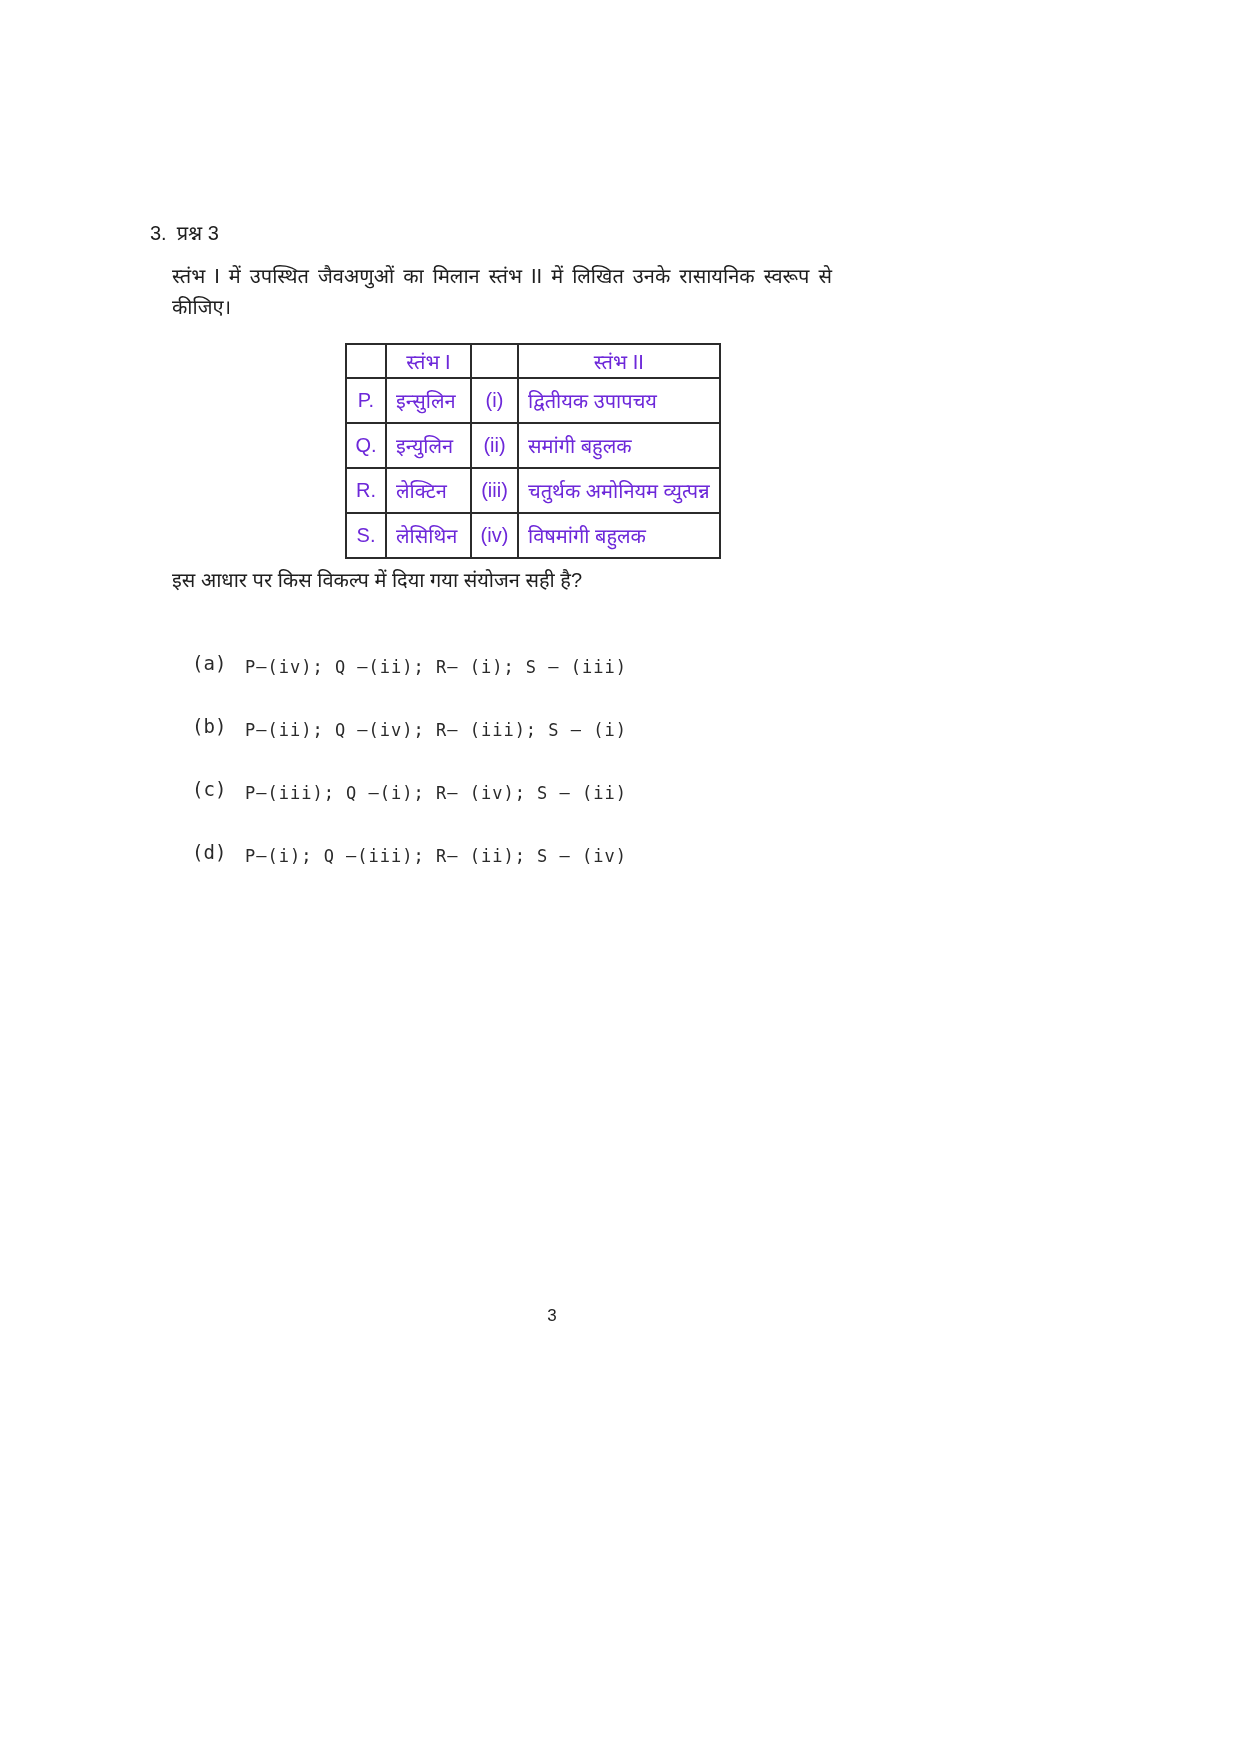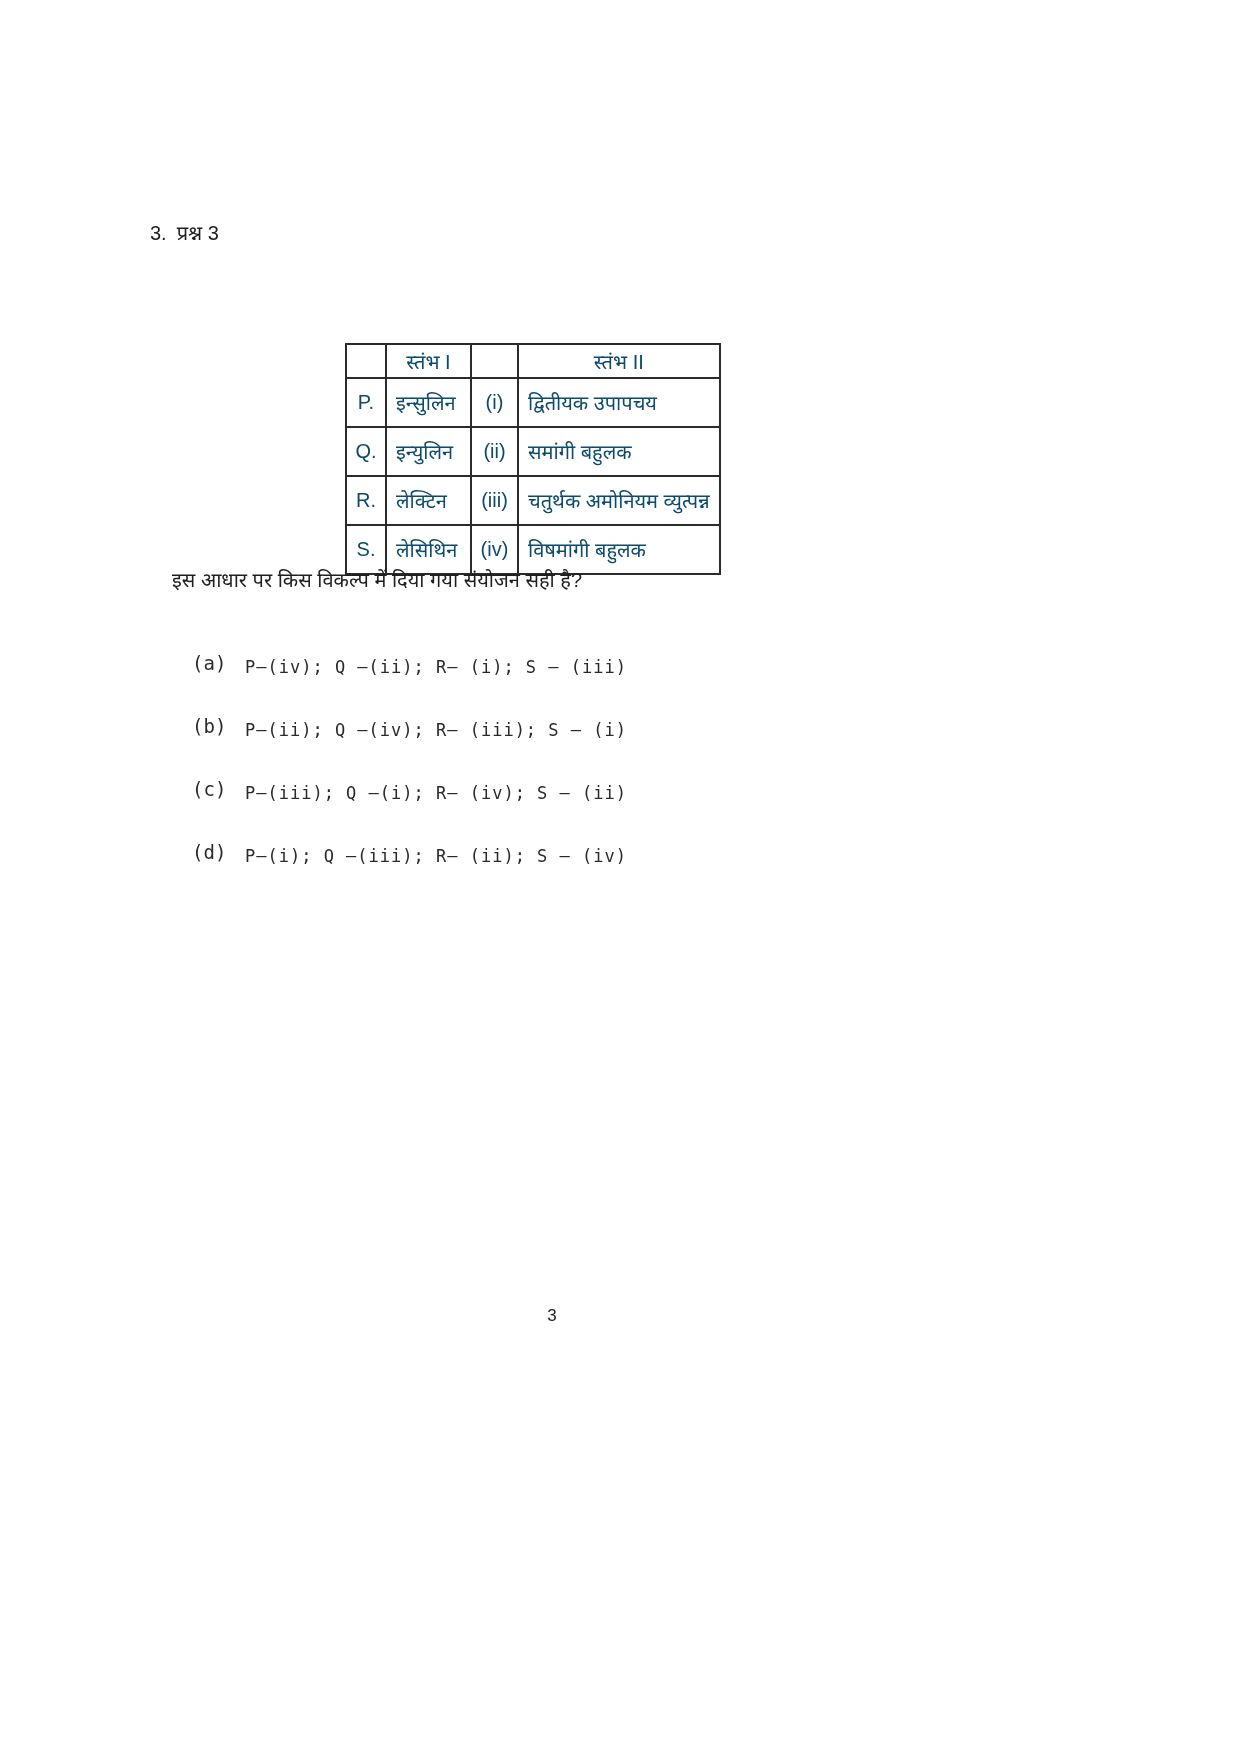--- a/index.html
+++ b/index.html
@@ -34,31 +34,31 @@
   .intro .l1 {
     text-align: justify;
     text-align-last: justify;
   }
   .match-table {
     position: absolute;
     left: 345px;
     top: 343px;
     border-collapse: collapse;
     font-size: 20px;
-    color: #0c4a6e;
+    color: #6d28d9;
   }
   .match-table th, .match-table td {
     border: 2px solid #2b2b2b;
     white-space: nowrap;
     font-weight: normal;
   }
   .match-table th { height: 34px; text-align: center; padding: 0 8px; }
   .match-table td { height: 40px; }
   .col-label { min-width: 40px; text-align: center; }
-  .col-item  { min-width: 85px; text-align: left; padding: 10px 9px; }
+  .col-item  { min-width: 85px; text-align: left; padding: 0 9px; }
   .col-num   { min-width: 47px; text-align: center; padding: 0 6px; }
   .col-match { min-width: 188px; text-align: left; padding: 8px 9px; }
   th.col-item, th.col-match { text-align: center; }
   .prompt {
     position: absolute;
     left: 172px;
     top: 566px;
     font-size: 20px;
     white-space: nowrap;
   }
@@ -98,20 +98,24 @@
 </head>
 <body>
 
 <div class="page">
 
   <div class="q-head">
     <span>3.</span>
     <span>प्रश्न 3</span>
   </div>
 
+  <div class="intro">
+    <div class="l1">स्तंभ I में उपस्थित जैवअणुओं का मिलान स्तंभ II में लिखित उनके रासायनिक स्वरूप से</div>
+    <div class="l2">कीजिए।</div>
+  </div>
 
   <table class="match-table">
     <tbody>
       <tr>
         <th class="col-label"></th>
         <th class="col-item">स्तंभ I</th>
         <th class="col-num"></th>
         <th class="col-match">स्तंभ II</th>
       </tr>
       <tr>

